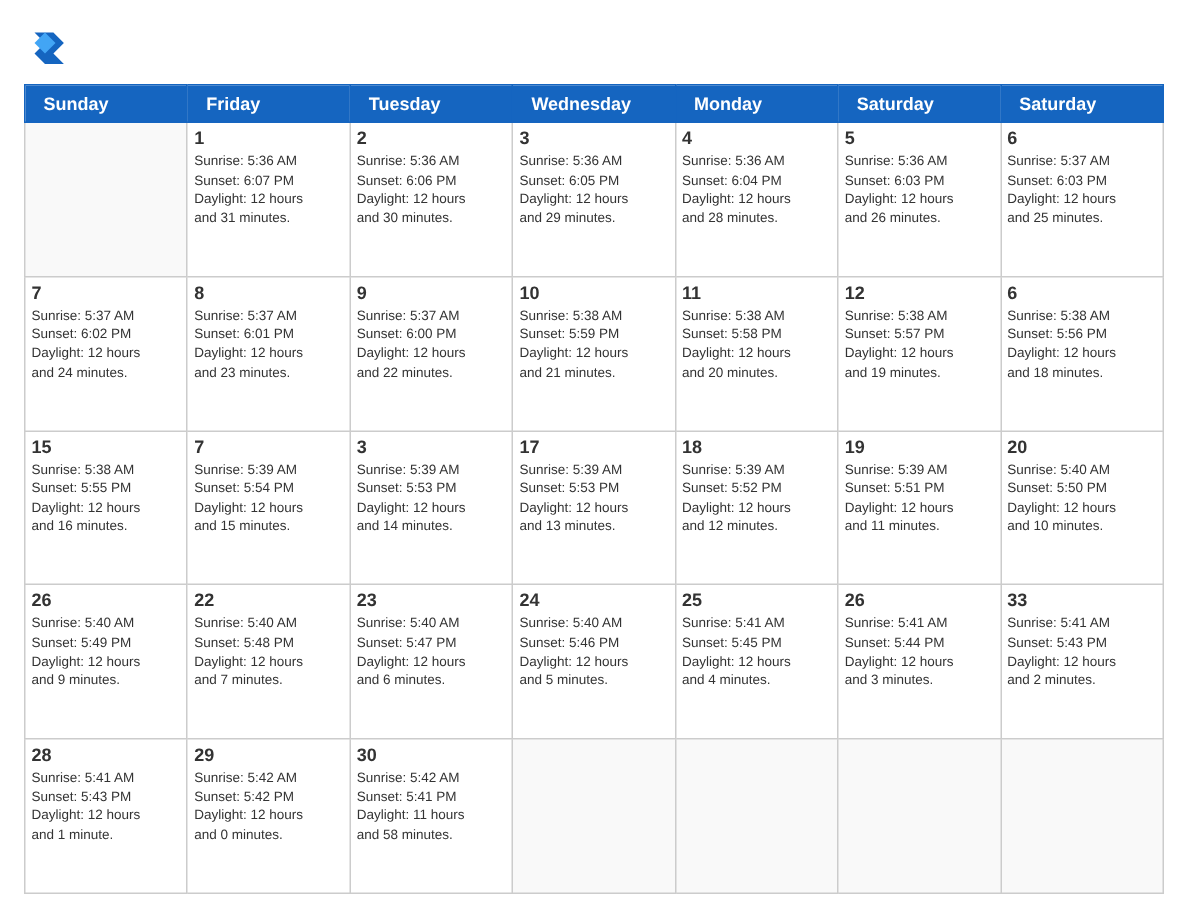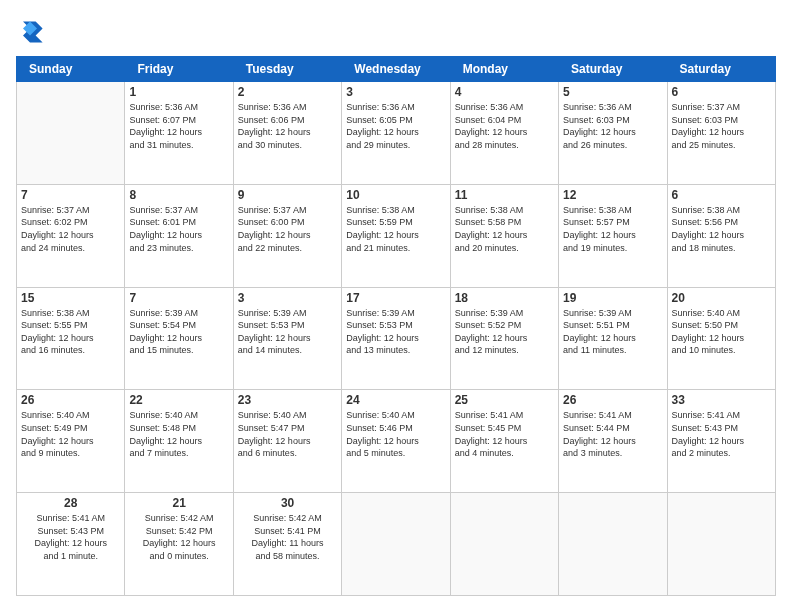--- a/index.html
+++ b/index.html
@@ -90,21 +90,20 @@
       color: #333;
     }
     .empty-cell {
       background: #f9f9f9;
     }
     .week-row td {
       height: 88px;
     }
     .last-row td {
       height: 88px;
-      text-align: center;
     }
   </style>
 </head>
 <body>
 
 <div class="page">
   <div class="header">
     <div class="logo">
       <svg class="logo-icon" viewBox="0 0 40 40">
         <polygon points="28,8 38,18 28,28 38,38 20,38 10,28 20,18 10,8" fill="#1565c0"></polygon>
@@ -334,21 +333,21 @@
         </tr>
         <tr class="last-row">
           <td>
             <span class="day-number">28</span>
             <div class="day-info" style="white-space: pre-line;">Sunrise: 5:41 AM
 Sunset: 5:43 PM
 Daylight: 12 hours
 and 1 minute.</div>
           </td>
           <td>
-            <span class="day-number">21</span>
+            <span class="day-number">29</span>
             <div class="day-info" style="white-space: pre-line;">Sunrise: 5:42 AM
 Sunset: 5:42 PM
 Daylight: 12 hours
 and 0 minutes.</div>
           </td>
           <td>
             <span class="day-number">30</span>
             <div class="day-info" style="white-space: pre-line;">Sunrise: 5:42 AM
 Sunset: 5:41 PM
 Daylight: 11 hours

